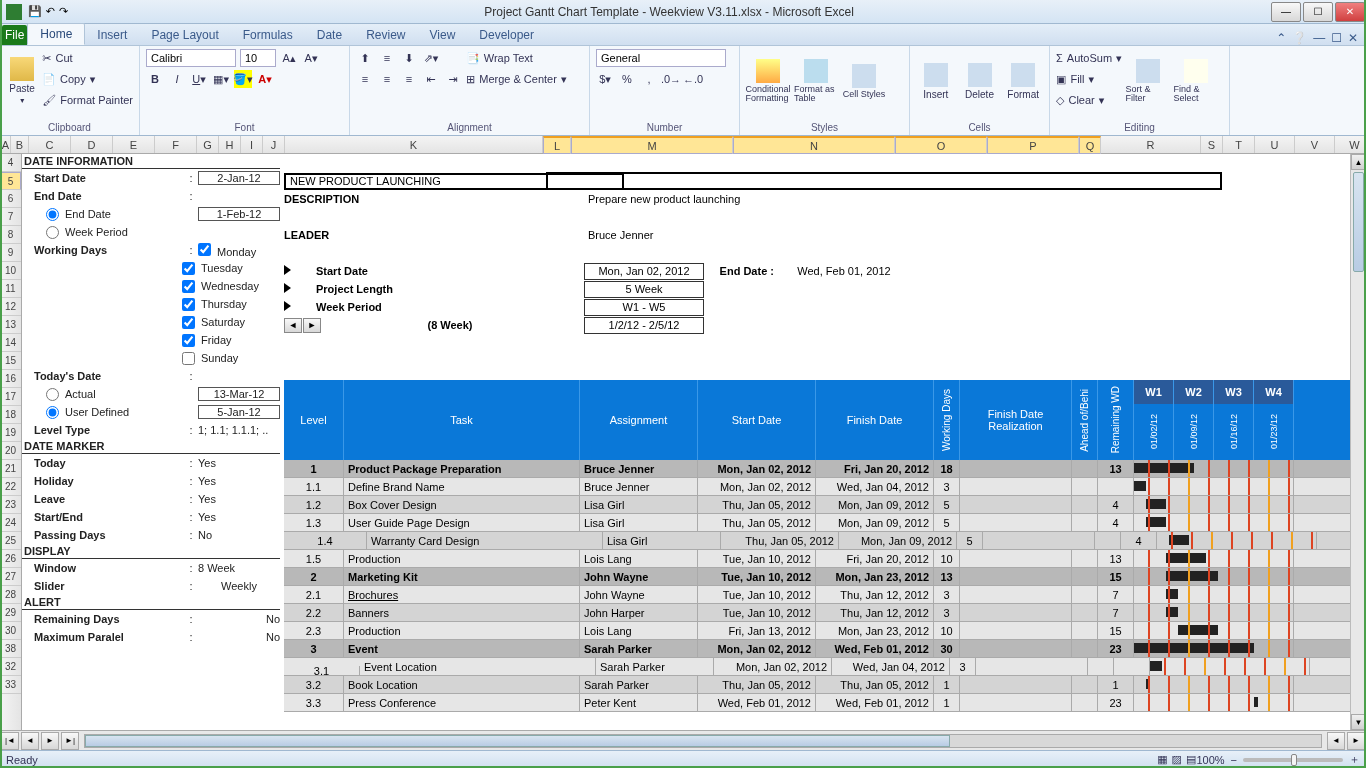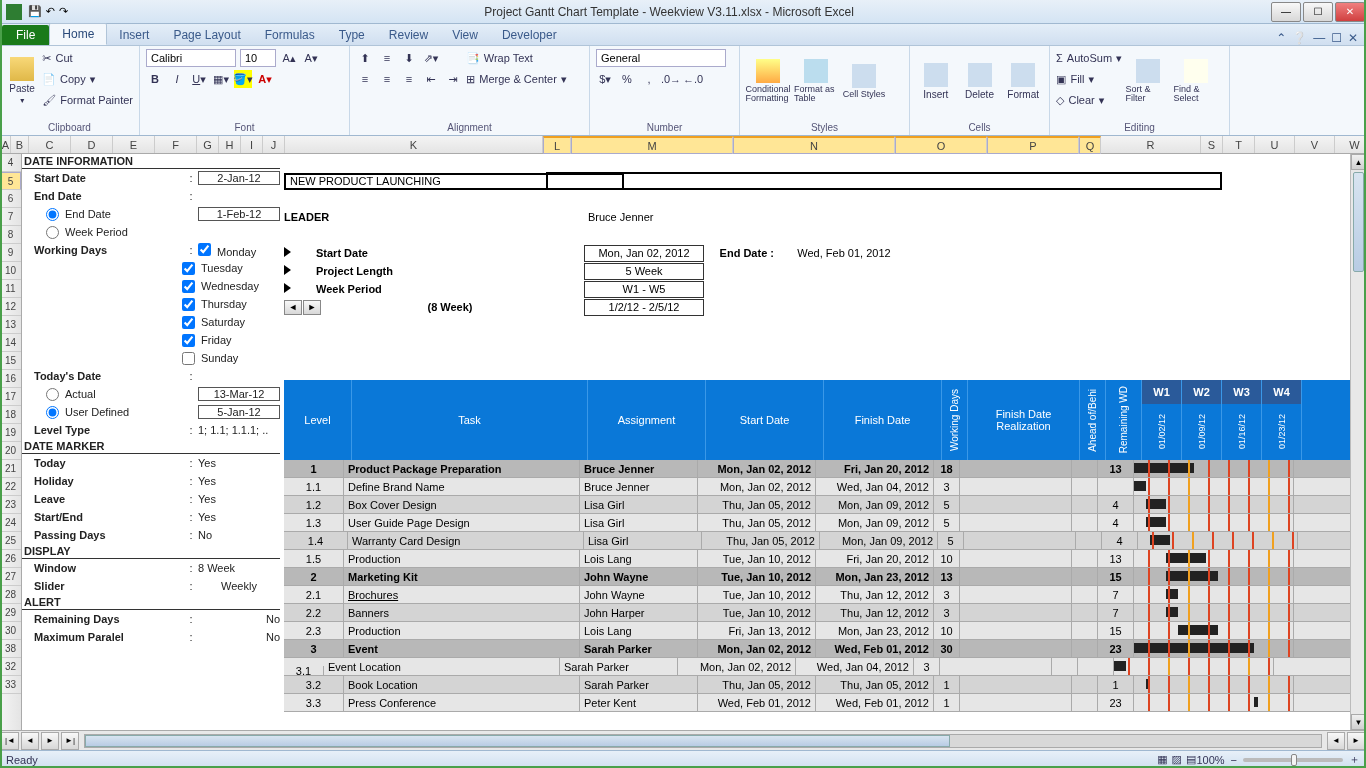--- a/index.html
+++ b/index.html
@@ -8,21 +8,21 @@
 
 .titlebar { height: 24px; background: linear-gradient(#e8f0f8,#d4e4f4); display:flex; align-items:center; border-bottom:1px solid #a0b8d0;}
 .titlebar .excel-icon { width:16px; height:16px; margin:0 6px; background:#2e7d32; display:inline-block;}
 .titlebar .title { flex:1; text-align:center; color:#333; font-size:12px;}
 .titlebar .winbtns { display:flex; }
 .titlebar .winbtn { width:30px; height:20px; margin:2px 1px; background:linear-gradient(#f8f8f8,#d8d8d8); border:1px solid #888; border-radius:2px; display:flex; align-items:center; justify-content:center; font-size:10px;}
 .titlebar .winbtn.close { background:linear-gradient(#f08080,#d04040); color:#fff;}
 
 
 .ribbon-tabs { height:22px; background:linear-gradient(#e4eef8,#d0dff0); display:flex; align-items:flex-end; padding-left:2px; border-bottom:1px solid #b0c4d8;}
-.ribbon-tabs .file-tab { background:#1a7a1a; color:#fff; padding:3px 14px; font-size:12px; border-radius:2px 2px 0 0;}
+.ribbon-tabs .file-tab { background:#1a7a1a; color:#fff; padding:3px 3px; font-size:12px; border-radius:2px 2px 0 0;}
 .ribbon-tabs .tab { padding:3px 12px; color:#3a5a8a; font-size:12px; cursor:default;}
 .ribbon-tabs .tab.active { background:#f4f8fc; border:1px solid #b0c4d8; border-bottom:1px solid #f4f8fc; border-radius:2px 2px 0 0; color:#2a4a7a;}
 .ribbon-tabs .help { margin-left:auto; margin-right:8px; display:flex; gap:6px; color:#3a5a8a;}
 .ribbon-tabs .help span{ font-size:12px;}
 
 
 .ribbon { height: 90px; background:#f4f8fc; border-bottom:1px solid #a0b8d0; display:flex;}
 .rgroup { border-right:1px solid #c8d8e8; padding:2px 6px 0; display:flex; flex-direction:column; height:100%;}
 .rgroup .g-body { flex:1; display:flex; align-items:flex-start; gap:4px;}
 .rgroup .g-label { text-align:center; font-size:10px; color:#557; padding:1px 0 2px;}
@@ -140,21 +140,21 @@
     <div class="winbtn close">✕</div>
   </div>
 </div>
 
 <div class="ribbon-tabs">
   <div class="file-tab">File</div>
   <div class="tab active">Home</div>
   <div class="tab">Insert</div>
   <div class="tab">Page Layout</div>
   <div class="tab">Formulas</div>
-  <div class="tab">Type</div>
+  <div class="tab">Date</div>
   <div class="tab">Review</div>
   <div class="tab">View</div>
   <div class="tab">Developer</div>
   <div class="help">
     <span>⌃</span>
     <span>❔</span>
     <span>—</span>
     <span>☐</span>
     <span>✕</span>
   </div>
@@ -479,20 +479,24 @@
           <span class="val" style="text-align:right;">No</span>
         </div>
     </div>
 
     <div class="proj">
       <div class="sel-row-mark" style="top:18px;"></div>
       <div class="prow" style="height:18px;"></div>
       <div class="prow">
           <span class="pval wide" style="border:2px solid #000;">NEW PRODUCT LAUNCHING</span>
         </div>
+      <div class="prow">
+          <span class="plabel small">DESCRIPTION</span>
+          <span class="pval wide nobord">Prepare new product launching</span>
+        </div>
       <div class="prow" style="height:18px;"></div>
       <div class="prow">
           <span class="plabel small">LEADER</span>
           <span class="pval wide nobord">Bruce Jenner</span>
         </div>
       <div class="prow" style="height:18px;"></div>
       <div class="prow">
           <span style="width:32px;"><span class="arrow-r"></span></span>
           <span class="plabel small" style="width:268px;">Start Date</span>
           <span class="pval" style="width:120px;justify-content:center;">Mon, Jan 02, 2012</span>
@@ -514,21 +518,21 @@
               <span class="sb">◄</span>
               <span class="sb">►</span>
             </span></span>
           <span class="plabel small" style="width:268px;text-align:center;">(8 Week)</span>
           <span class="pval" style="width:120px;justify-content:center;">1/2/12 - 2/5/12</span>
         </div>
     </div>
 
     <div class="taskgrid">
       <div class="thdr">
-        <div class="th" style="width:68px;">Level</div>
+        <div class="th" style="width:60px;">Level</div>
         <div class="th" style="width:236px;">Task</div>
         <div class="th" style="width:118px;">Assignment</div>
         <div class="th" style="width:118px;">Start Date</div>
         <div class="th" style="width:118px;">Finish Date</div>
         <div class="th vert" style="width:26px;">
             <span>Working Days</span>
           </div>
         <div class="th" style="width:112px;">Finish Date Realization</div>
         <div class="th vert" style="width:26px;">
             <span>Ahead of/Behi</span>
@@ -646,21 +650,21 @@
               <div class="vline red" style="left: 34px;"></div>
               <div class="vline org" style="left: 54px;"></div>
               <div class="vline red" style="left: 74px;"></div>
               <div class="vline red" style="left: 94px;"></div>
               <div class="vline red" style="left: 114px;"></div>
               <div class="vline org" style="left: 134px;"></div>
               <div class="vline red" style="left: 154px;"></div>
             </div>
           </div>
           <div class="trow">
-            <div class="td c" style="width: 64px;">1.4</div>
+            <div class="td c" style="width: 83px;">1.4</div>
             <div class="td " style="width: 236px;">Warranty Card Design</div>
             <div class="td " style="width: 118px;">Lisa Girl</div>
             <div class="td r" style="width: 118px;">Thu, Jan 05, 2012</div>
             <div class="td r" style="width: 118px;">Mon, Jan 09, 2012</div>
             <div class="td c" style="width: 26px;">5</div>
             <div class="td " style="width: 112px;"></div>
             <div class="td c" style="width: 26px;"></div>
             <div class="td c" style="width: 36px;">4</div>
             <div class="td gantt-cells" style="width: 160px; padding: 0px; position: relative;">
               <div class="gantt-bar" style="left: 12px; width: 20px;"></div>
@@ -800,21 +804,21 @@
               <div class="vline red" style="left: 34px;"></div>
               <div class="vline org" style="left: 54px;"></div>
               <div class="vline red" style="left: 74px;"></div>
               <div class="vline red" style="left: 94px;"></div>
               <div class="vline red" style="left: 114px;"></div>
               <div class="vline org" style="left: 134px;"></div>
               <div class="vline red" style="left: 154px;"></div>
             </div>
           </div>
           <div class="trow">
-            <div class="td c" style="width: 40px; margin-top: 8px;">3.1</div>
+            <div class="td c" style="width: 76px; margin-top: 8px;">3.1</div>
             <div class="td " style="width: 236px;">Event Location</div>
             <div class="td " style="width: 118px;">Sarah Parker</div>
             <div class="td r" style="width: 118px;">Mon, Jan 02, 2012</div>
             <div class="td r" style="width: 118px;">Wed, Jan 04, 2012</div>
             <div class="td c" style="width: 26px;">3</div>
             <div class="td " style="width: 112px;"></div>
             <div class="td c" style="width: 26px;"></div>
             <div class="td c" style="width: 36px;"></div>
             <div class="td gantt-cells" style="width: 160px; padding: 0px; position: relative;">
               <div class="gantt-bar" style="left: 0px; width: 12px;"></div>

